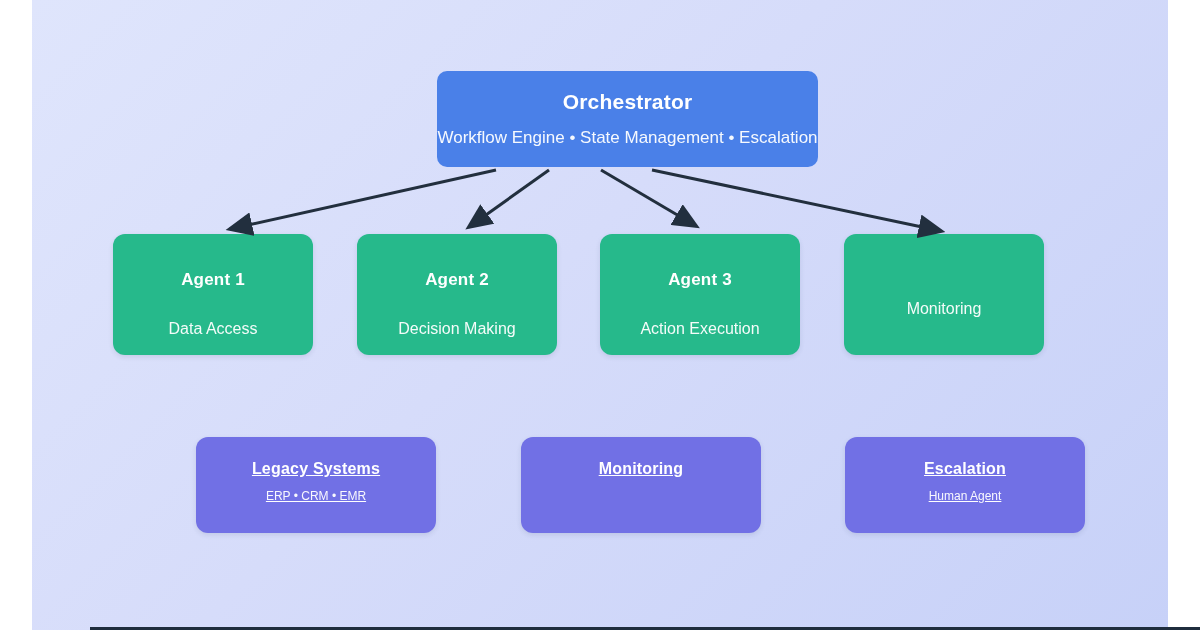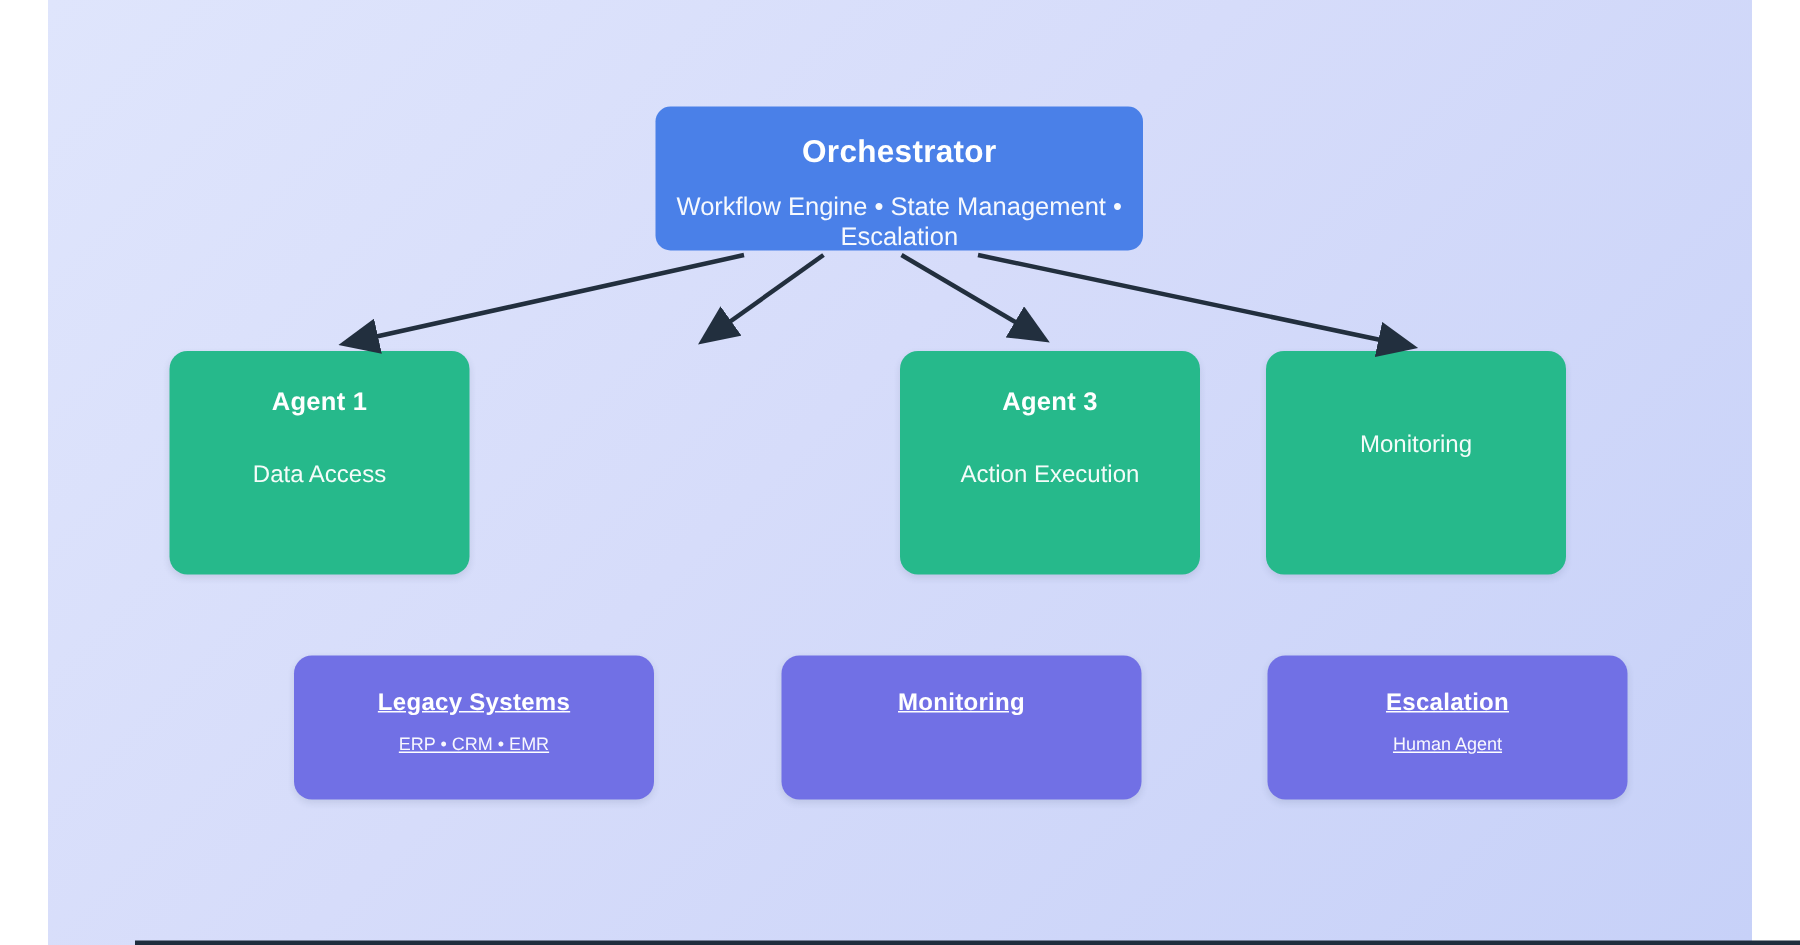--- a/index.html
+++ b/index.html
@@ -23,34 +23,34 @@
   .node {
     position: absolute;
     color: #ffffff;
     text-align: center;
   }
   .node .title { font-weight: bold; letter-spacing: 0.2px; }
   .node .subtitle { color: rgba(255,255,255,0.95); }
 
   .orchestrator {
     left: 437px; top: 71px;
-    width: 325px; height: 96px;
+    width: 381px; height: 96px;
     background: #4a80e8;
     border-radius: 10px;
     padding-top: 19px;
   }
   .orchestrator .title { font-size: 21px; }
   .orchestrator .subtitle { font-size: 17px; margin-top: 14px; }
 
   .agent {
     top: 234px;
-    width: 200px; height: 149px;
+    width: 200px; height: 121px;
     background: #26b98b;
     border-radius: 12px;
-    padding-top: 24px;
+    padding-top: 36px;
     box-shadow: 0 2px 5px rgba(40,60,90,0.12);
   }
   .agent .title { font-size: 17px; }
   .agent .subtitle { font-size: 16px; margin-top: 30px; }
   .agent-1 { left: 113px; }
   .agent-2 { left: 357px; }
   .agent-3 { left: 600px; }
   .agent-4 { left: 844px; }
 
   .system {
@@ -82,20 +82,24 @@
 
   <div class="node orchestrator" style="left:405px;">
     <div class="title">Orchestrator</div>
     <div class="subtitle">Workflow Engine • State Management • Escalation</div>
   </div>
 
   <div class="node agent agent-1" style="left:81px;">
     <div class="title">Agent 1</div>
     <div class="subtitle">Data Access</div>
   </div>
+  <div class="node agent agent-2" style="left:325px;">
+    <div class="title">Agent 2</div>
+    <div class="subtitle">Decision Making</div>
+  </div>
   <div class="node agent agent-3" style="left:568px;">
     <div class="title">Agent 3</div>
     <div class="subtitle">Action Execution</div>
   </div>
   <div class="node agent agent-4" style="left:812px;">
     <div class="subtitle">Monitoring</div>
   </div>
 
   <div class="node system system-1" style="left:164px;">
     <div class="title">Legacy Systems</div>

